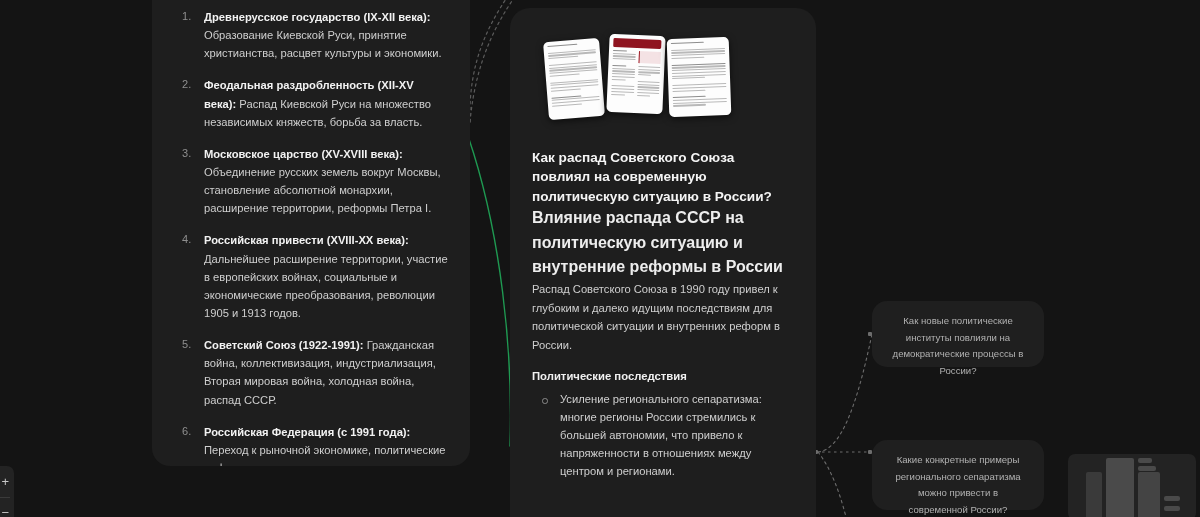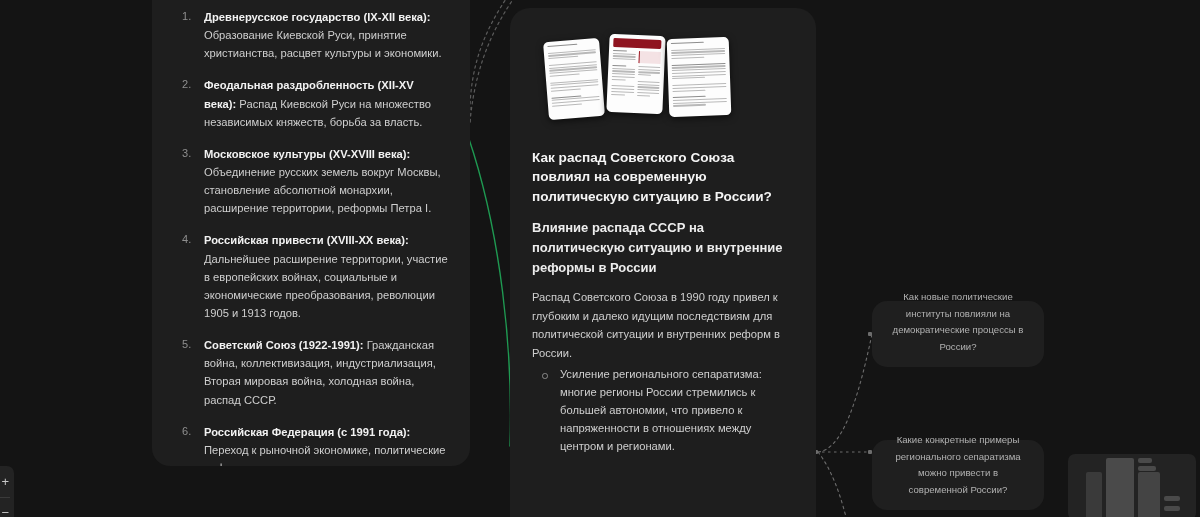--- a/index.html
+++ b/index.html
@@ -134,45 +134,43 @@
   .thumb .cols > div { flex: 1; }
   #thumb1 { left: 14px; top: 10px; transform: rotate(-4.5deg); }
   #thumb2 { left: 76px; top: 5px;  transform: rotate(2.5deg); }
   #thumb3 { left: 136px; top: 8px; transform: rotate(-2deg); width: 62px; }
 
   h2.q-title {
     font-size: 13.6px;
     font-weight: bold;
     color: #f4f4f4;
     line-height: 1.42;
-    margin-bottom: 12px;
   }
   h3.sub {
-    font-size: 13px;
+    font-size: 16px;
     font-weight: bold;
     color: #ededed;
     line-height: 1.55;
-    margin-bottom: 10px;
   }
   h4.sec2 {
     font-size: 11.3px;
     font-weight: bold;
     color: #f0f0f0;
     margin: 16px 0 9px 0;
   }
   #card-main p.body { margin-left: 0; margin-bottom: 4px; }
   #card-main ul.dot-list { margin-left: 2px; }
 
   
   .suggest {
     position: absolute;
     background: #1f1f1f;
     border-radius: 15px;
     display: flex;
-    align-items: flex-end;
+    align-items: flex-start;
     justify-content: center;
     text-align: center;
     padding: 12px 16px;
     z-index: 2;
   }
   .suggest span {
     font-size: 9.6px;
     line-height: 1.72;
     color: #b2b2b2;
   }
@@ -255,21 +253,21 @@
   <div class="card" id="card-left">
     <div class="inner">
       <ol class="num-list">
         <li>
           <span class="b">Древнерусское государство (IX-XII века):</span><span> Образование Киевской Руси, принятие христианства, расцвет культуры и экономики.</span>
         </li>
         <li>
           <span class="b">Феодальная раздробленность (XII-XV века):</span><span> Распад Киевской Руси на множество независимых княжеств, борьба за власть.</span>
         </li>
         <li>
-          <span class="b">Московское культуры (XV-XVIII века):</span><span> Объединение русских земель вокруг Москвы, становление абсолютной монархии, расширение территории, реформы Петра I.</span>
+          <span class="b">Московское царство (XV-XVIII века):</span><span> Объединение русских земель вокруг Москвы, становление абсолютной монархии, расширение территории, реформы Петра I.</span>
         </li>
         <li>
           <span class="b">Российская привести (XVIII-XX века):</span><span> Дальнейшее расширение территории, участие в европейских войнах, социальные и экономические преобразования, революции 1905 и 1913 годов.</span>
         </li>
         <li>
           <span class="b">Советский Союз (1922-1991):</span><span> Гражданская война, коллективизация, индустриализация, Вторая мировая война, холодная война, распад СССР.</span>
         </li>
         <li>
           <span class="b">Российская Федерация (с 1991 года):</span><span> Переход к рыночной экономике, политические реформы, внешнеполитическая активность.</span>
         </li>
@@ -364,20 +362,21 @@
         <div class="tline"></div>
           <div class="tline"></div>
           <div class="tline short"></div>
       </div>
     </div>
 
     <h2 class="q-title">Как распад Советского Союза повлиял на современную политическую ситуацию в России?</h2>
     <h3 class="sub">Влияние распада СССР на политическую ситуацию и внутренние реформы в России</h3>
     <p class="body">Распад Советского Союза в 1990 году привел к глубоким и далеко идущим последствиям для политической ситуации и внутренних реформ в России.</p>
 
+    <h4 class="sec2">Политические последствия</h4>
     <ul class="dot-list">
       <li>Усиление регионального сепаратизма: многие регионы России стремились к большей автономии, что привело к напряженности в отношениях между центром и регионами.</li>
 
     </ul>
 
   </div>
 
   <div class="suggest" id="suggest-1">
     <span>Как новые политические институты повлияли на демократические процессы в России?</span>
   </div>

